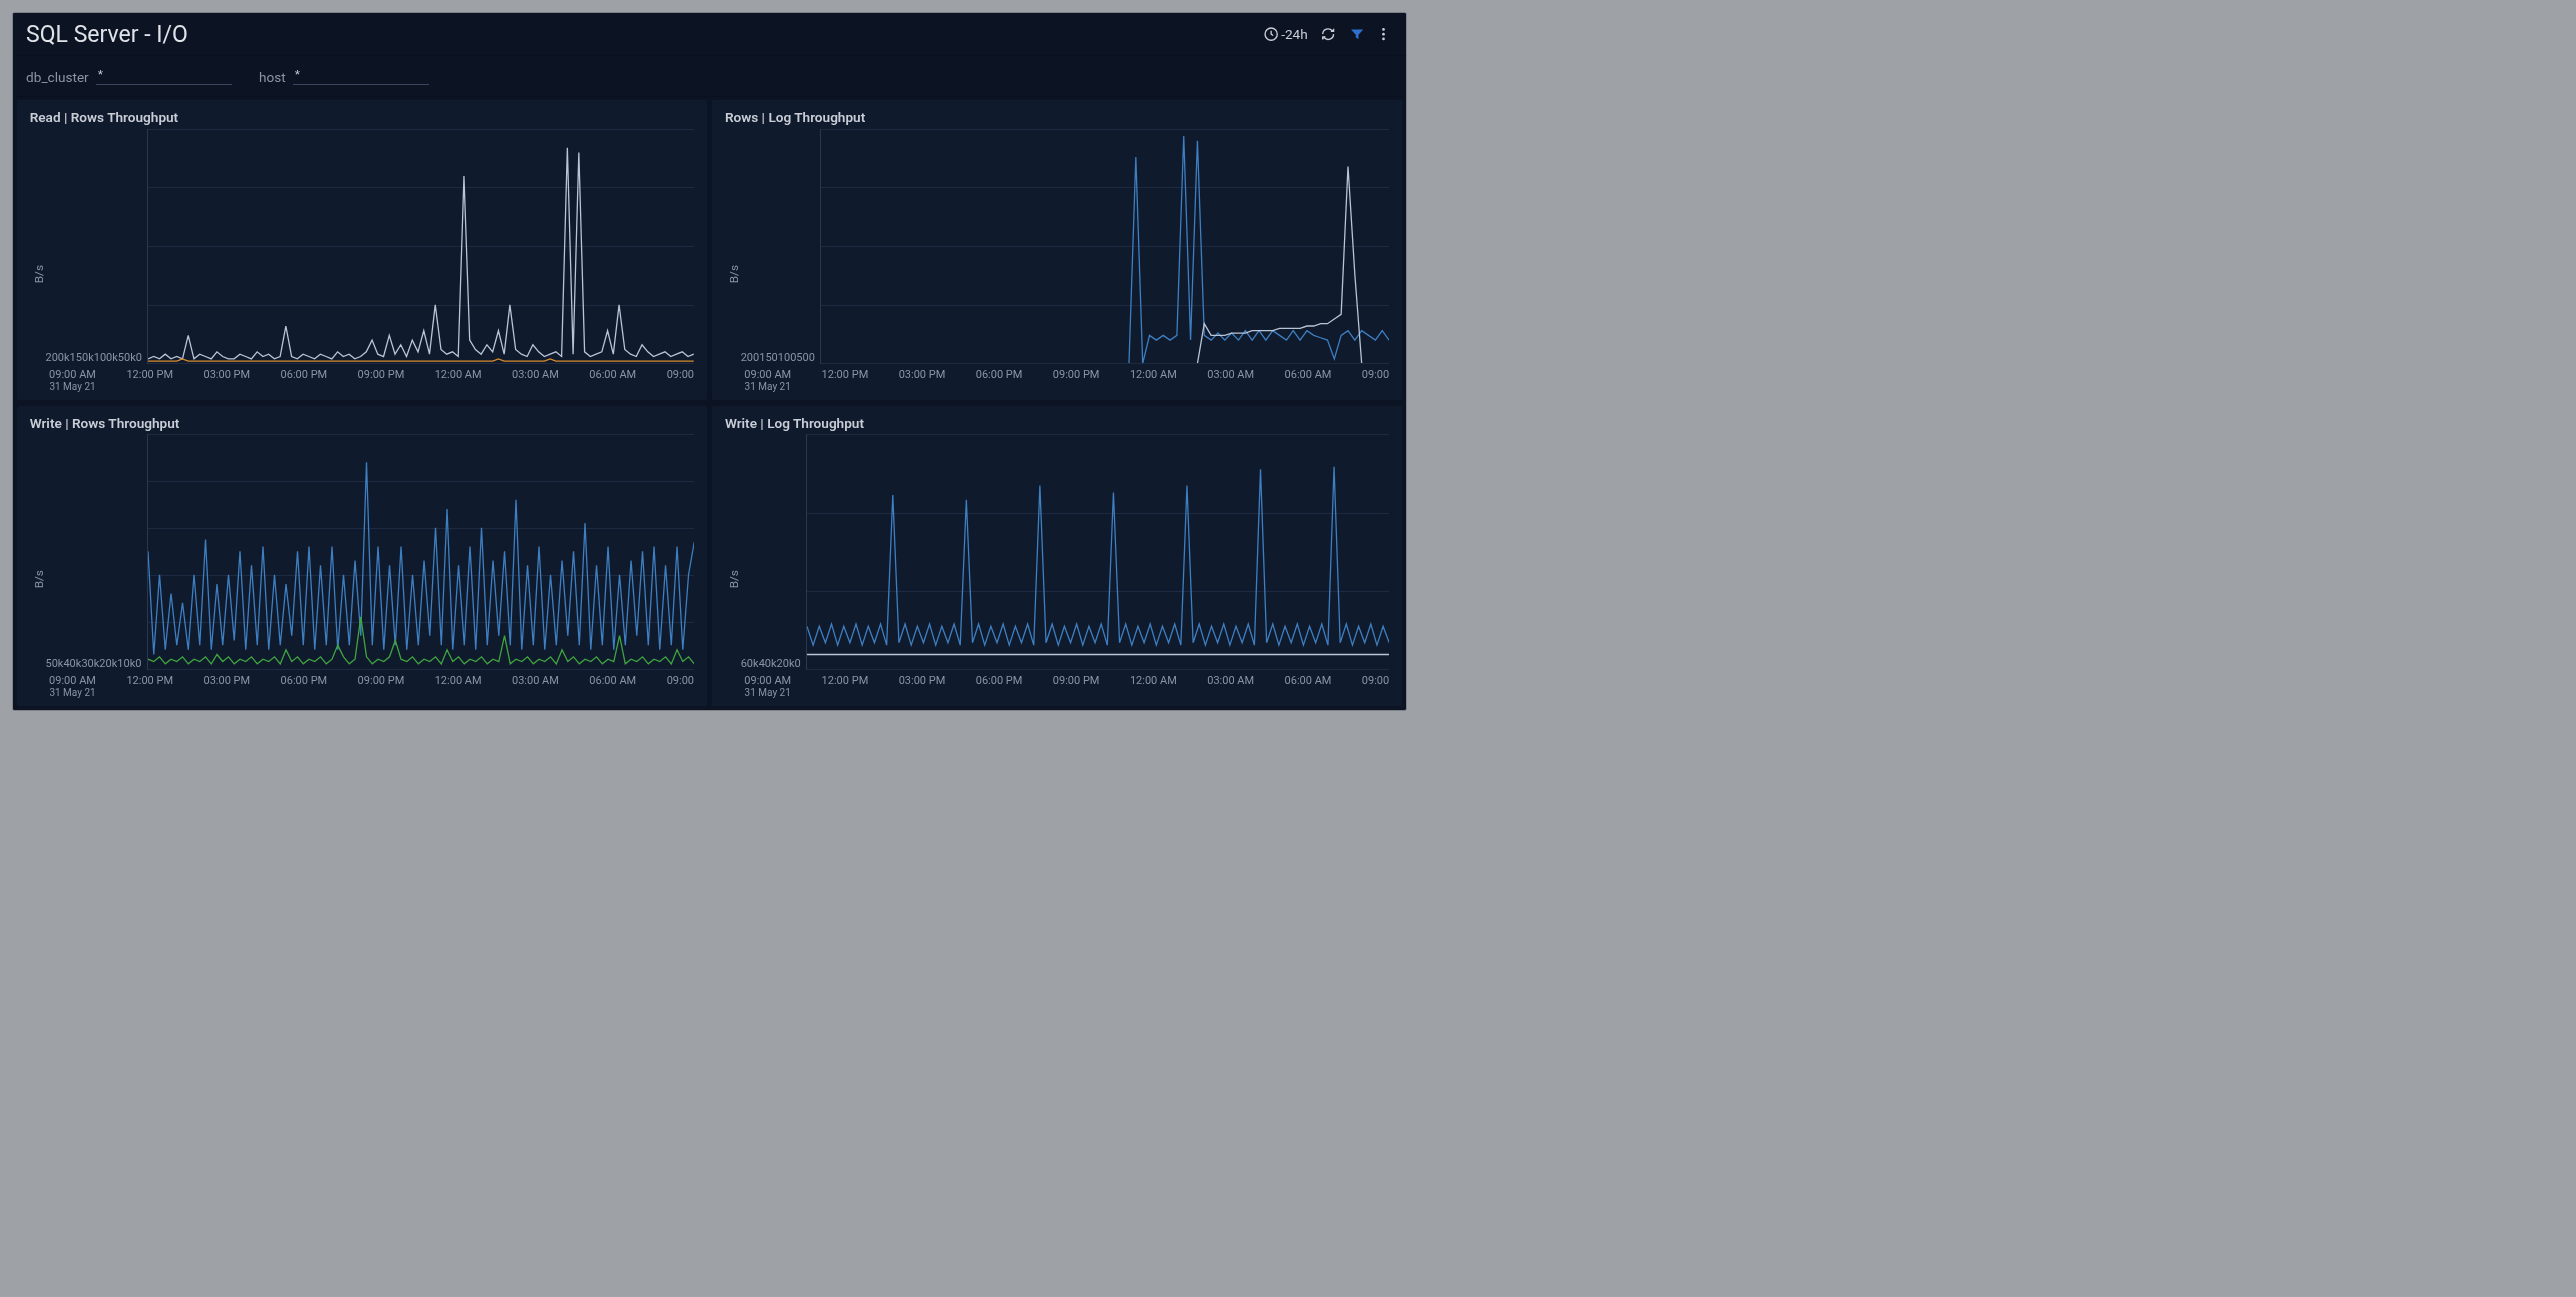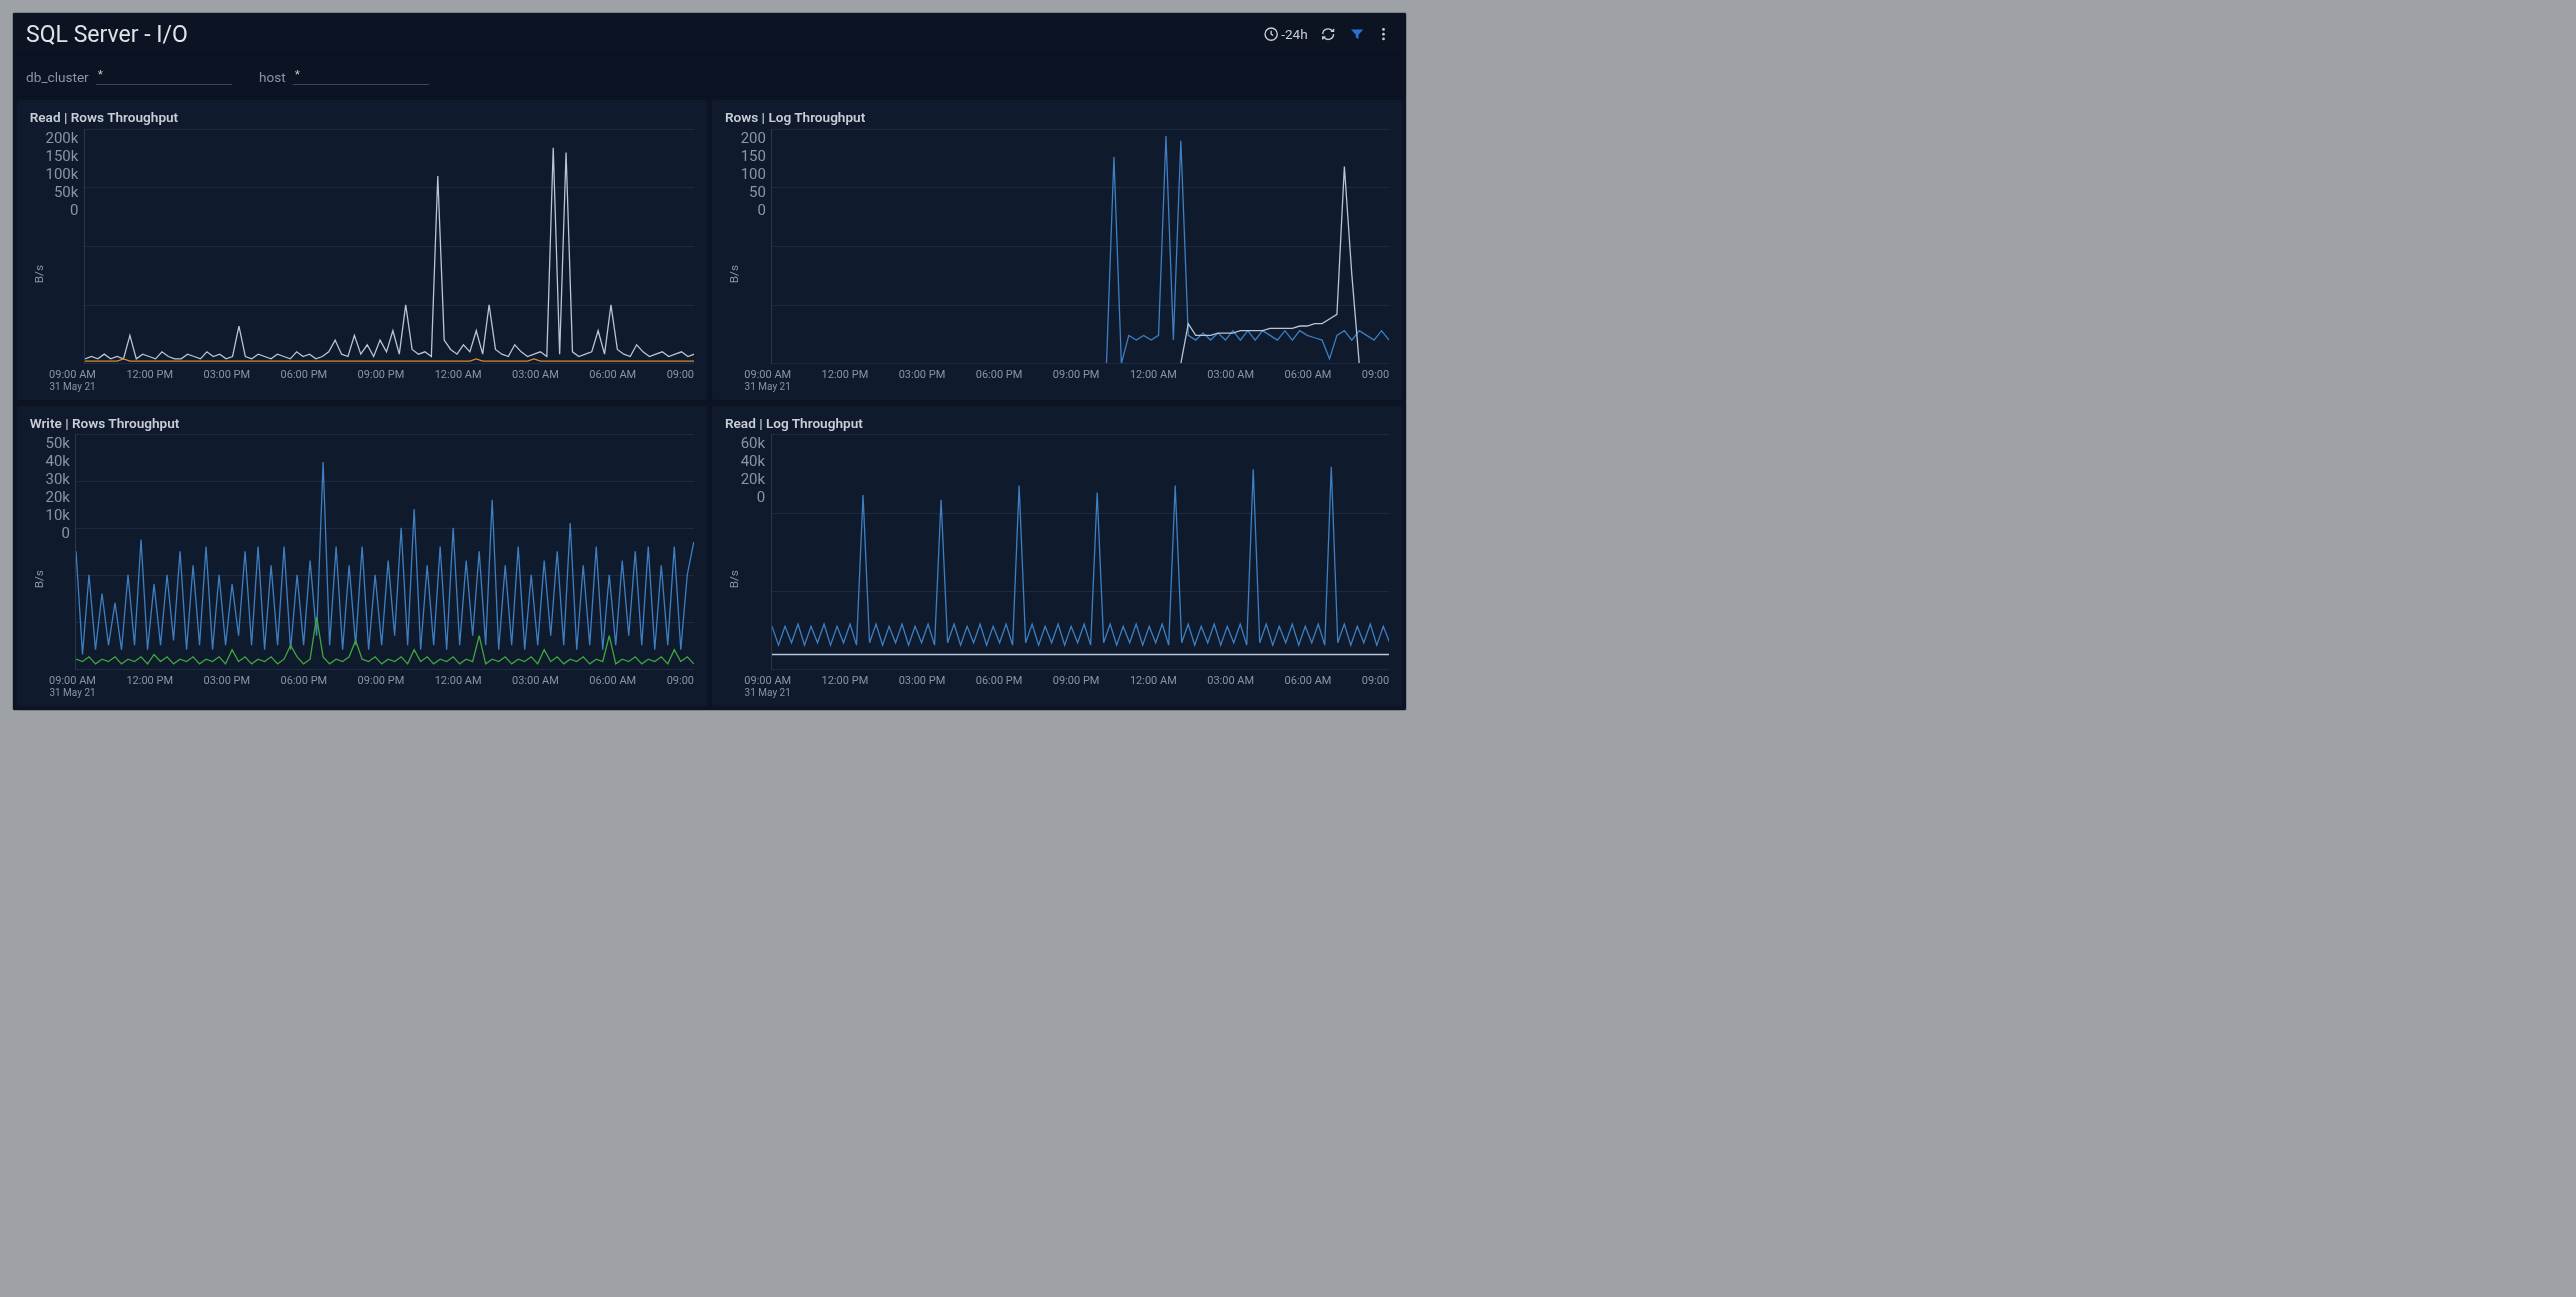--- a/index.html
+++ b/index.html
@@ -90,23 +90,23 @@
   }
   .chart-wrap { flex:1; display:flex; }
   .ylabel {
     writing-mode: vertical-rl; transform: rotate(180deg);
     font-size:11.8px; color: var(--text-secondary);
     text-align:center; padding:0 1.8px 27px 0;
   }
   .chart-body { flex:1; display:flex; flex-direction:column; }
   .plot-row { flex:1; display:flex; }
   .yaxis {
-    display:flex; flex-direction:column; justify-content:flex-start;
+    display:flex; flex-direction:row; justify-content:flex-start;
     align-items:flex-end; padding-right:5.4px;
-    font-size:15px; color: var(--text-secondary);
+    font-size:11px; color: var(--text-secondary);
   }
   .plot {
     flex:1; position:relative; border-left:0.9px solid var(--axis-line);
     border-bottom:0.9px solid var(--axis-line);
   }
   .gridlines { position:absolute; inset:0; }
   .gridlines div {
     position:absolute; left:0; right:0; height:0;
     border-top:0.9px solid var(--grid-line);
   }
@@ -349,21 +349,21 @@
                   <span>06:00 AM</span>
                 </div>
                 <div class="tick">
                   <span>09:00</span>
                 </div>
               </div>
             </div>
           </div>
         </div>
         <div class="panel">
-          <div class="panel-title">Read | Log Throughput</div>
+          <div class="panel-title">Write | Log Throughput</div>
           <div class="chart-wrap">
             <div class="ylabel">B/s</div>
             <div class="chart-body">
               <div class="plot-row">
                 <div class="yaxis">
                   <span>60k</span>
                   <span>40k</span>
                   <span>20k</span>
                   <span>0</span>
                 </div>

